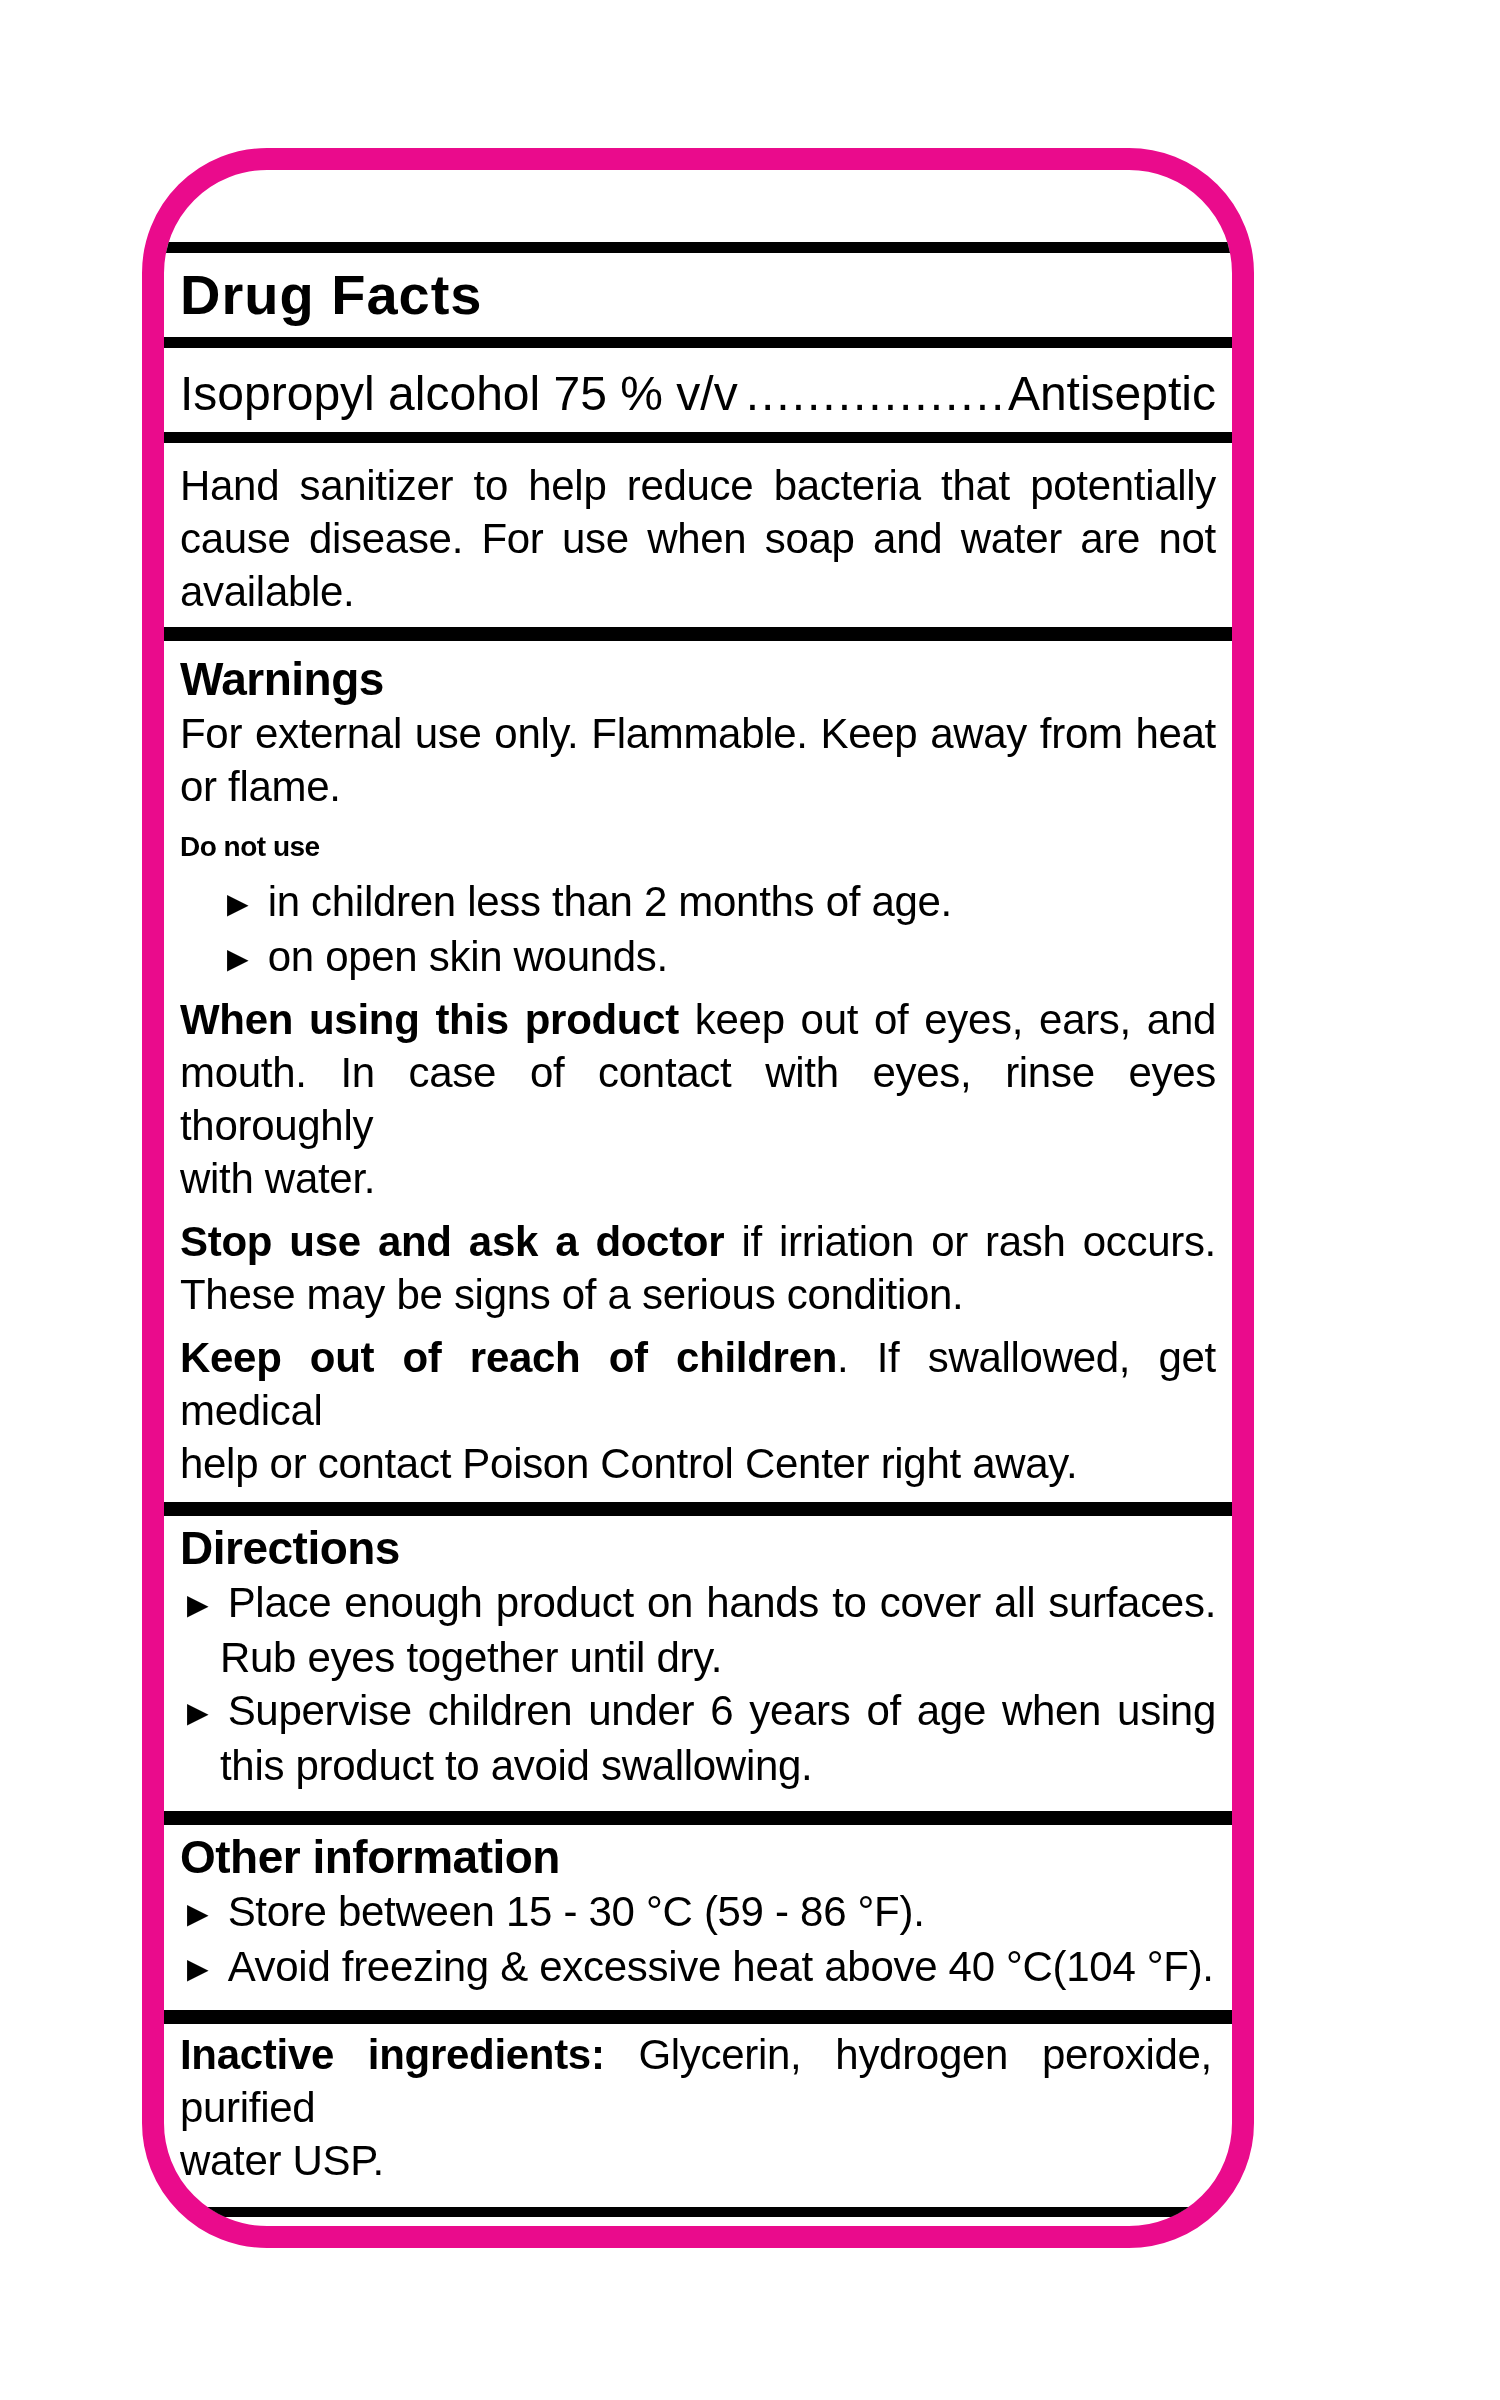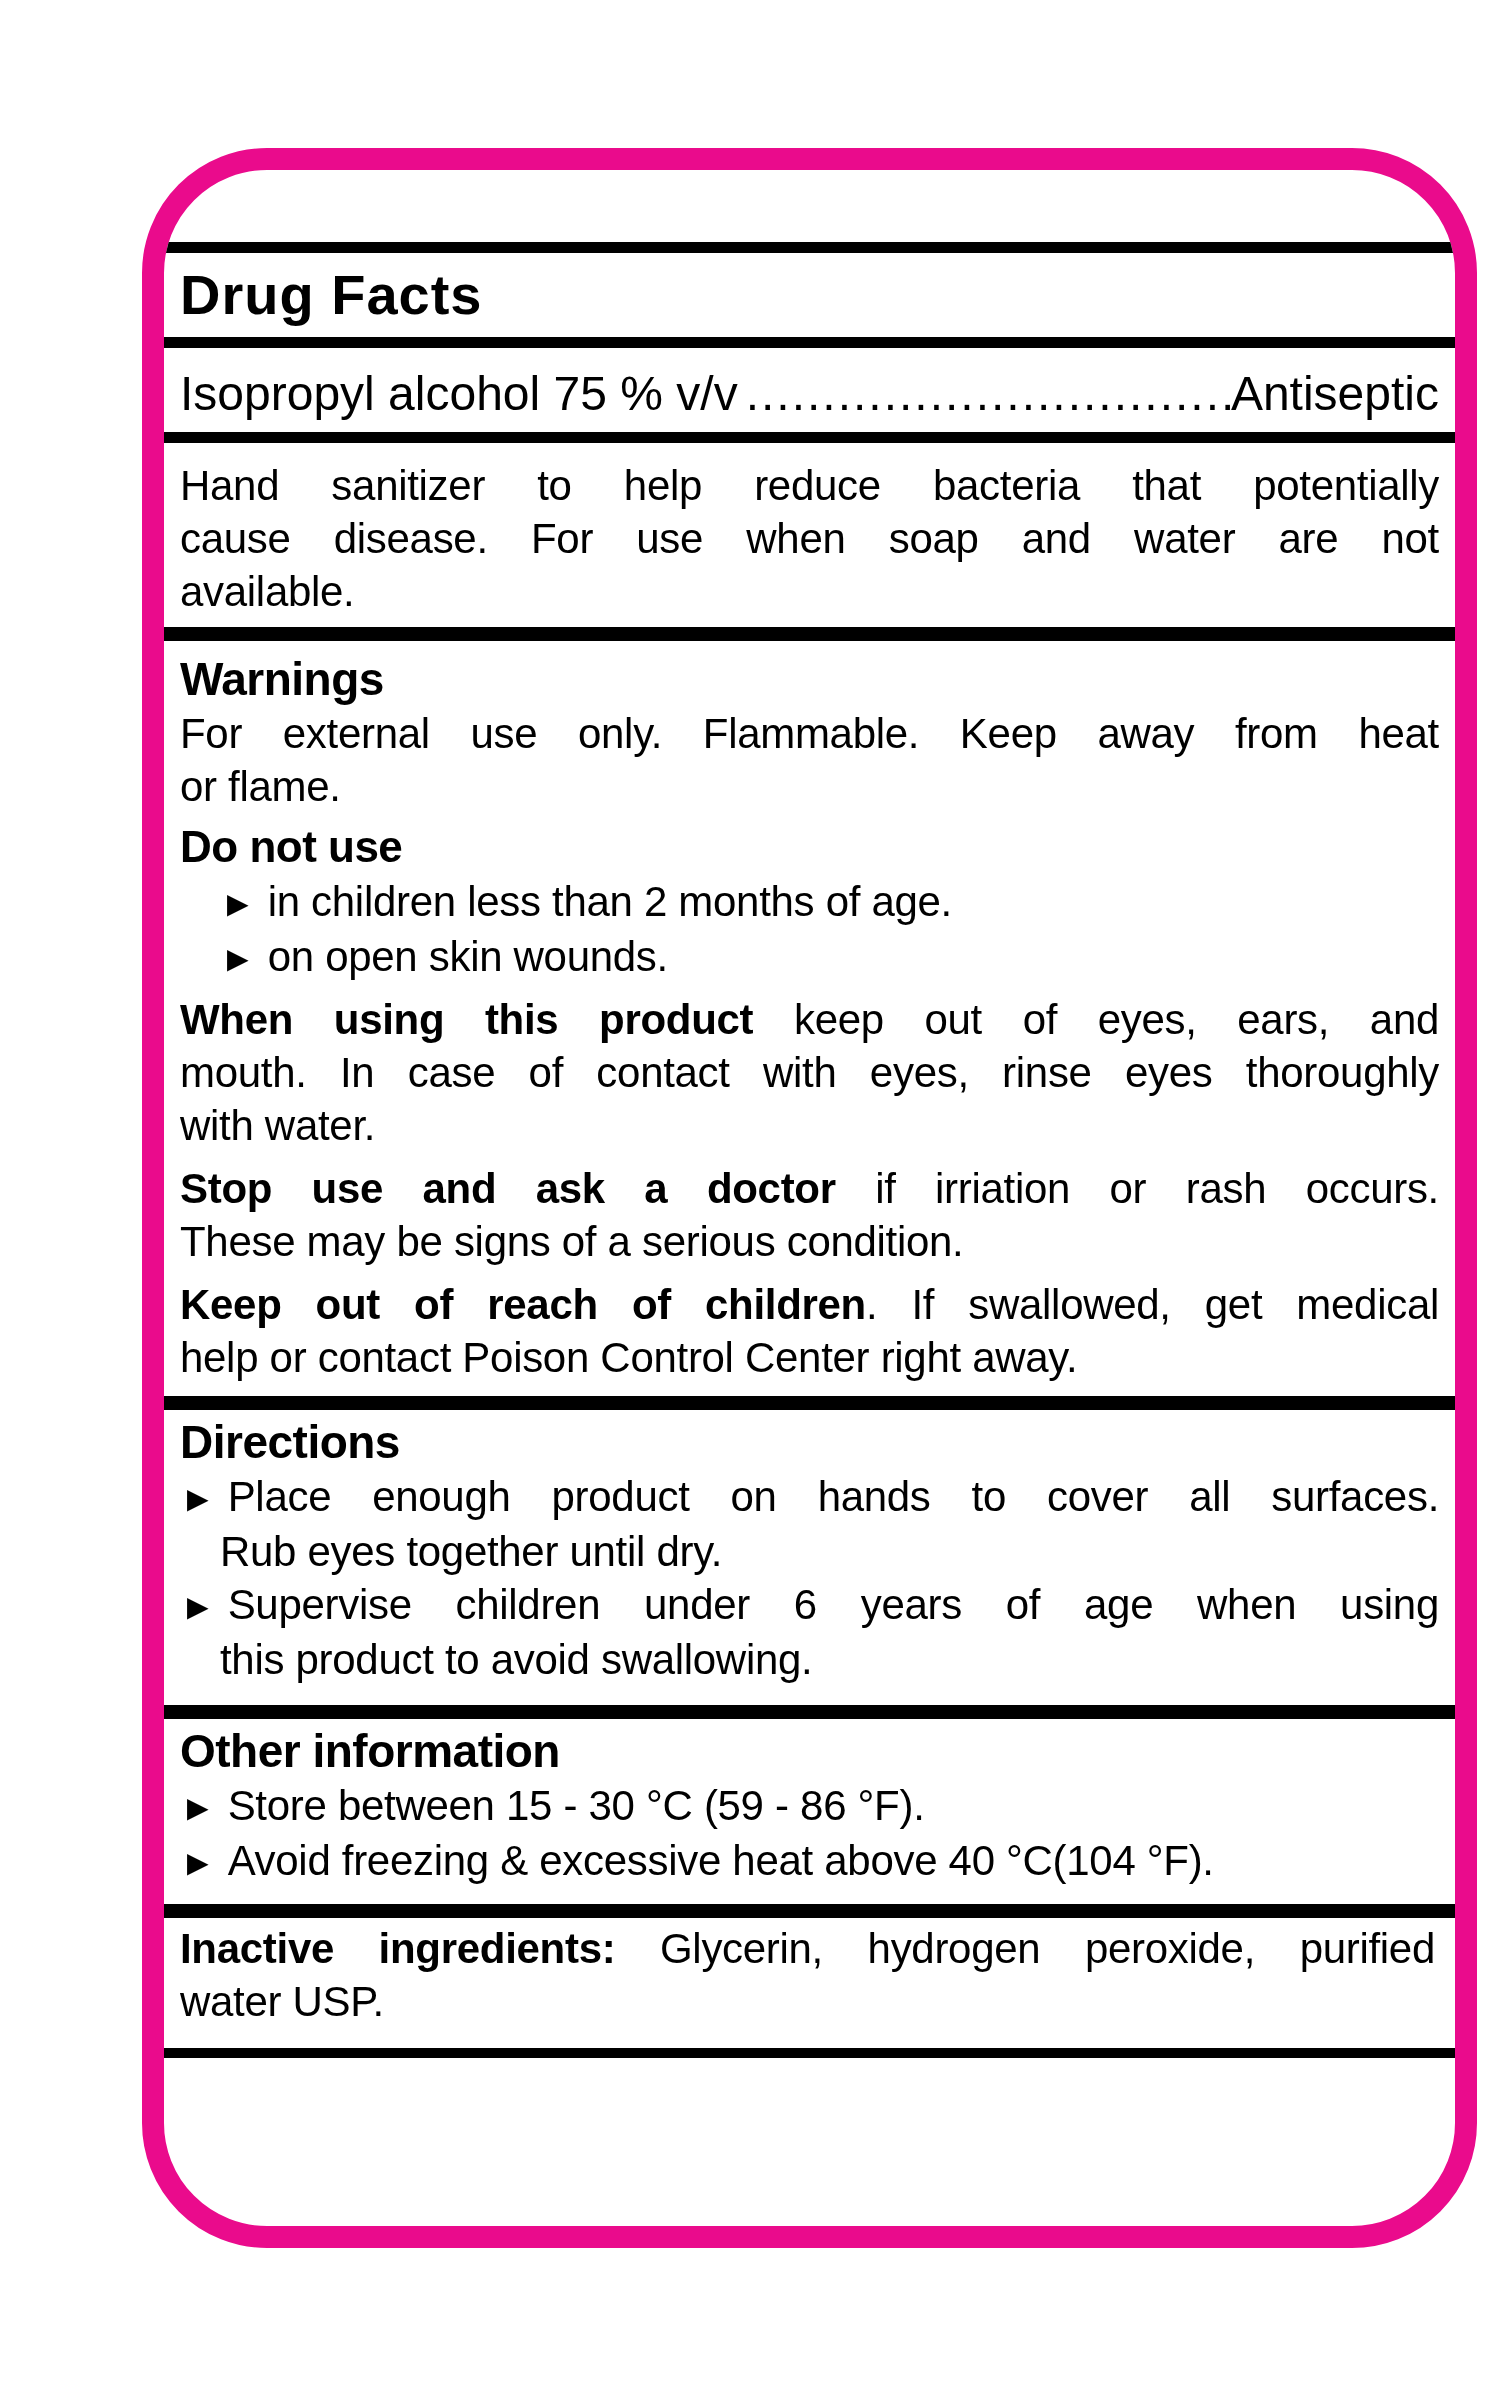--- a/index.html
+++ b/index.html
@@ -12,21 +12,21 @@
     width: 1500px;
     height: 2400px;
     position: relative;
     font-family: "Liberation Sans", "DejaVu Sans", sans-serif;
     color: #000000;
   }
   .label-box {
     position: absolute;
     left: 142px;
     top: 148px;
-    width: 1335px;
+    width: 1112px;
     height: 2100px;
     box-sizing: border-box;
     border: 22px solid #EA0B8C;
     border-radius: 125px;
     background: #ffffff;
     overflow: hidden;
   }
   .spacer-top { height: 72px; }
   .rule-a { height: 11px; background: #000; }
   .rule-b { height: 14px; background: #000; }
@@ -69,21 +69,21 @@
   .sec-other { padding: 4px 16px 15px 16px; }
   .sec-inactive { padding: 4px 20px 20px 16px; }
 
   .hd {
     font-size: 46px;
     font-weight: bold;
     line-height: 56px;
     letter-spacing: -0.5px;
   }
   .subhd {
-    font-size: 44px;
+    font-size: 28px;
     font-weight: bold;
     line-height: 56px;
     margin-top: 6px;
     letter-spacing: -0.5px;
   }
   .ln {
     font-size: 42px;
     line-height: 53px;
     letter-spacing: -0.3px;
     white-space: nowrap;

